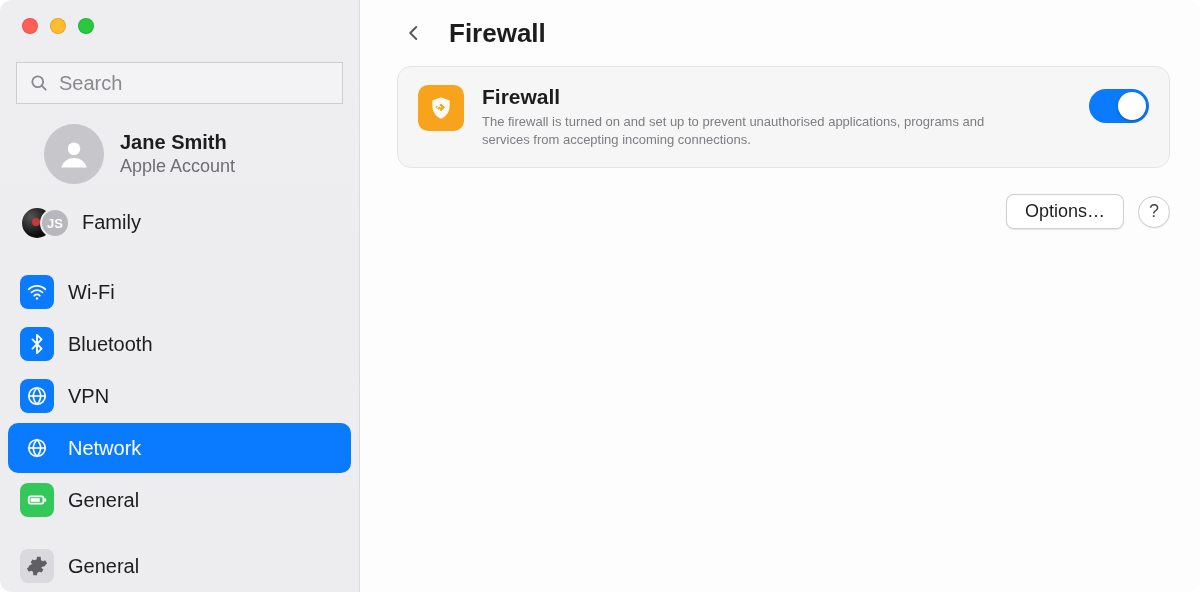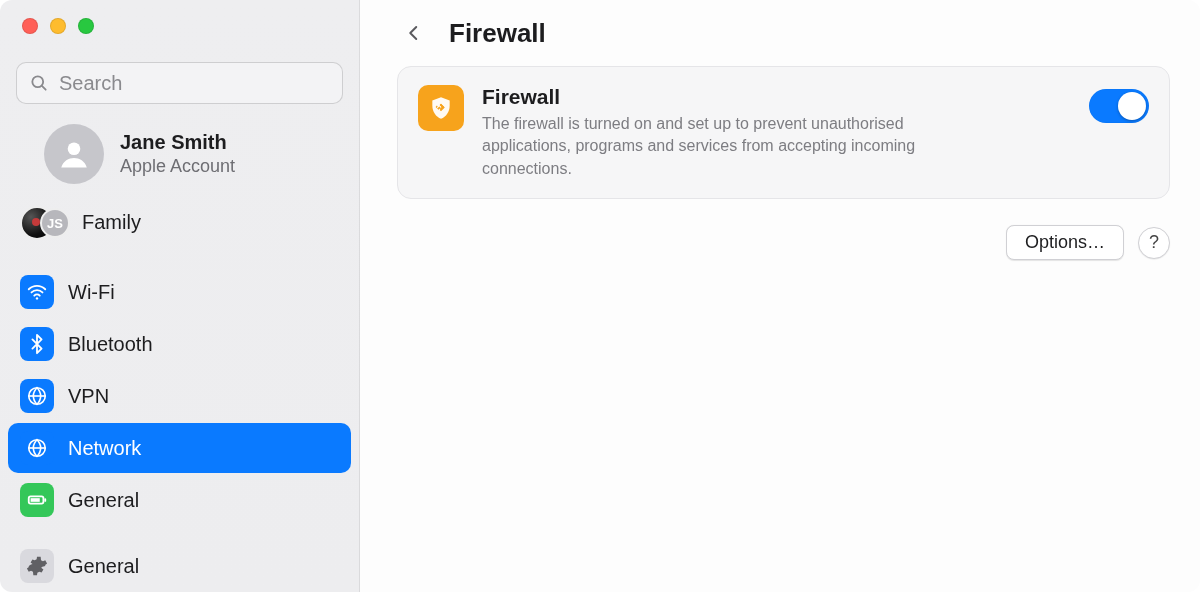--- a/index.html
+++ b/index.html
@@ -35,21 +35,21 @@
   .tl { width: 16px; height: 16px; border-radius: 50%; }
   .tl.red { background: #ff5f57; border: 0.5px solid rgba(0,0,0,0.1); }
   .tl.yellow { background: #febc2e; border: 0.5px solid rgba(0,0,0,0.1); }
   .tl.green { background: #28c840; border: 0.5px solid rgba(0,0,0,0.1); }
 
   .search-wrap { padding: 22px 16px 14px 16px; }
   .search {
     display: flex; align-items: center; gap: 10px;
     height: 42px;
     border: 1px solid rgba(0,0,0,0.15);
-    border-radius: 10px;
+    border-radius: 0;
     background: #f3f3f5;
     padding: 0 12px;
   }
   .search input {
     border: none; outline: none; background: transparent;
     font-size: 20px; color: #3c3c3c; flex: 1;
   }
   .search input::placeholder { color: #8a8a8e; }
   .search-icon { width: 20px; height: 20px; color: #8a8a8e; flex-shrink:0; }
 
@@ -143,21 +143,21 @@
   .panel-icon {
     width: 46px; height: 46px; border-radius: 10px;
     background: #f7a31c;
     display:flex;align-items:center;justify-content:center;
     color:#fff;
     flex-shrink:0;
   }
   .panel-icon svg { width: 26px; height: 26px; }
   .panel-text { flex: 1; padding-right: 160px; }
   .panel-title { font-size: 21px; font-weight: 600; margin-bottom: 4px; }
-  .panel-desc { font-size: 16px; color: #7d7d82; line-height: 1.4; }
+  .panel-desc { font-size: 13px; color: #7d7d82; line-height: 1.4; }
 
   .toggle {
     position: absolute; right: 20px; top: 22px;
     width: 60px; height: 34px; border-radius: 17px;
     background: #0a7aff;
     box-shadow: inset 0 0 0 0.5px rgba(0,0,0,0.05);
   }
   .toggle-knob {
     position:absolute; right:3px; top:3px;
     width: 28px; height: 28px; border-radius: 50%;

